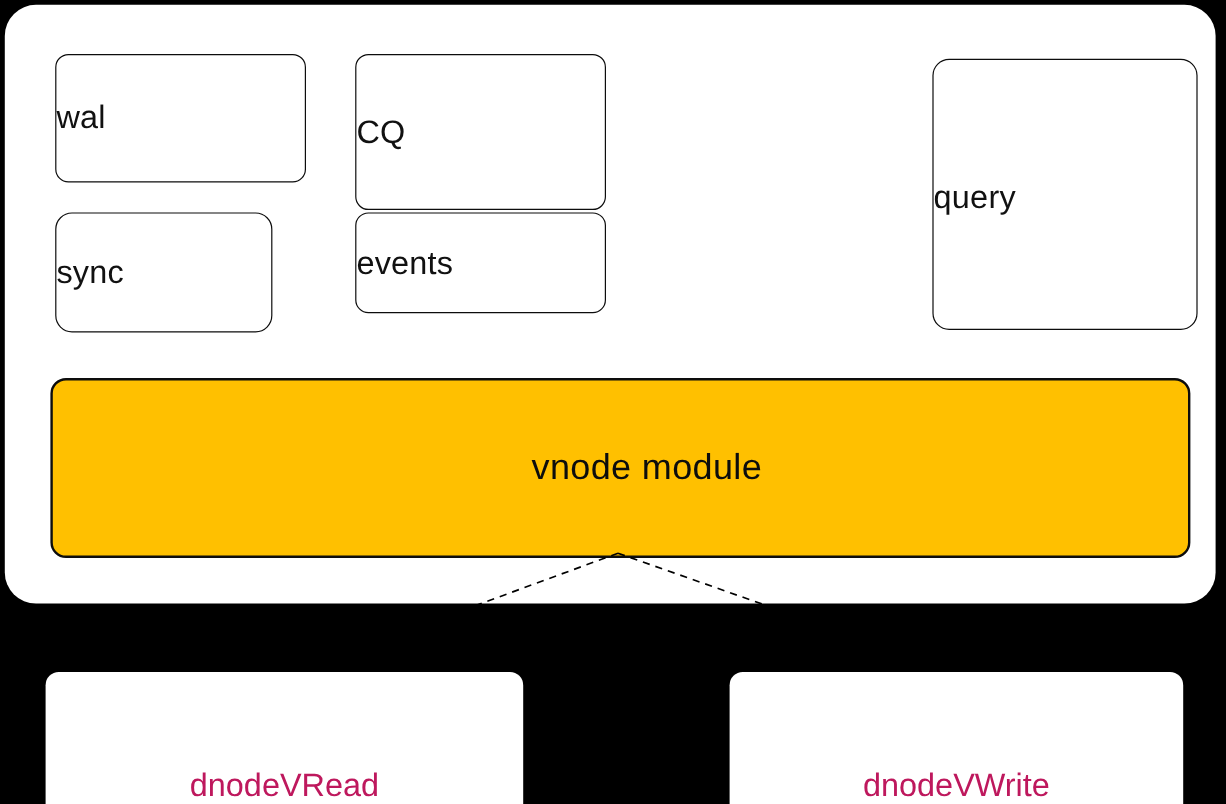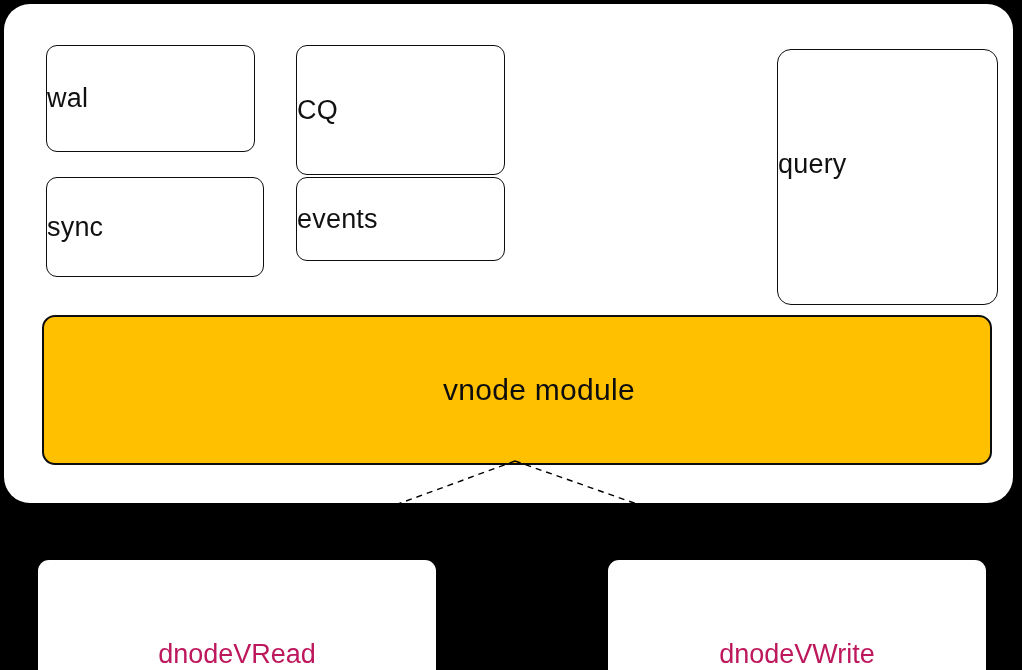--- a/index.html
+++ b/index.html
@@ -49,27 +49,27 @@
     font-size: 27px;
     color: #111111;
     line-height: 1;
     letter-spacing: 0.2px;
     white-space: nowrap;
   }
 
   
   .box-wal    { left: 42px;  top: 41px;  width: 209px; height: 107px; }
   .box-cq     { left: 292px; top: 41px;  width: 209px; height: 130px; }
-  .box-sync   { left: 42px;  top: 173px; width: 218px; height: 100px; }
+  .box-sync   { left: 42px;  top: 173px; width: 181px; height: 100px; border-radius: 14px; }
   .box-events { left: 292px; top: 173px; width: 209px; height: 84px; }
 
   
   .box-tsdb   { left: 531px; top: 44px;  width: 215px; height: 227px;
                 border-radius: 14px; align-items: flex-start; padding-top: 100px; }
-  .box-query  { left: 773px; top: 45px;  width: 221px; height: 256px;
+  .box-query  { left: 773px; top: 45px;  width: 221px; height: 226px;
                 border-radius: 14px; align-items: flex-start; padding-top: 101px; }
 
   
   .vnode-module-bar {
     position: absolute;
     left: 38px;
     top: 311px;
     width: 950px;
     height: 150px;
     border: 2px solid #0d0d0d;

